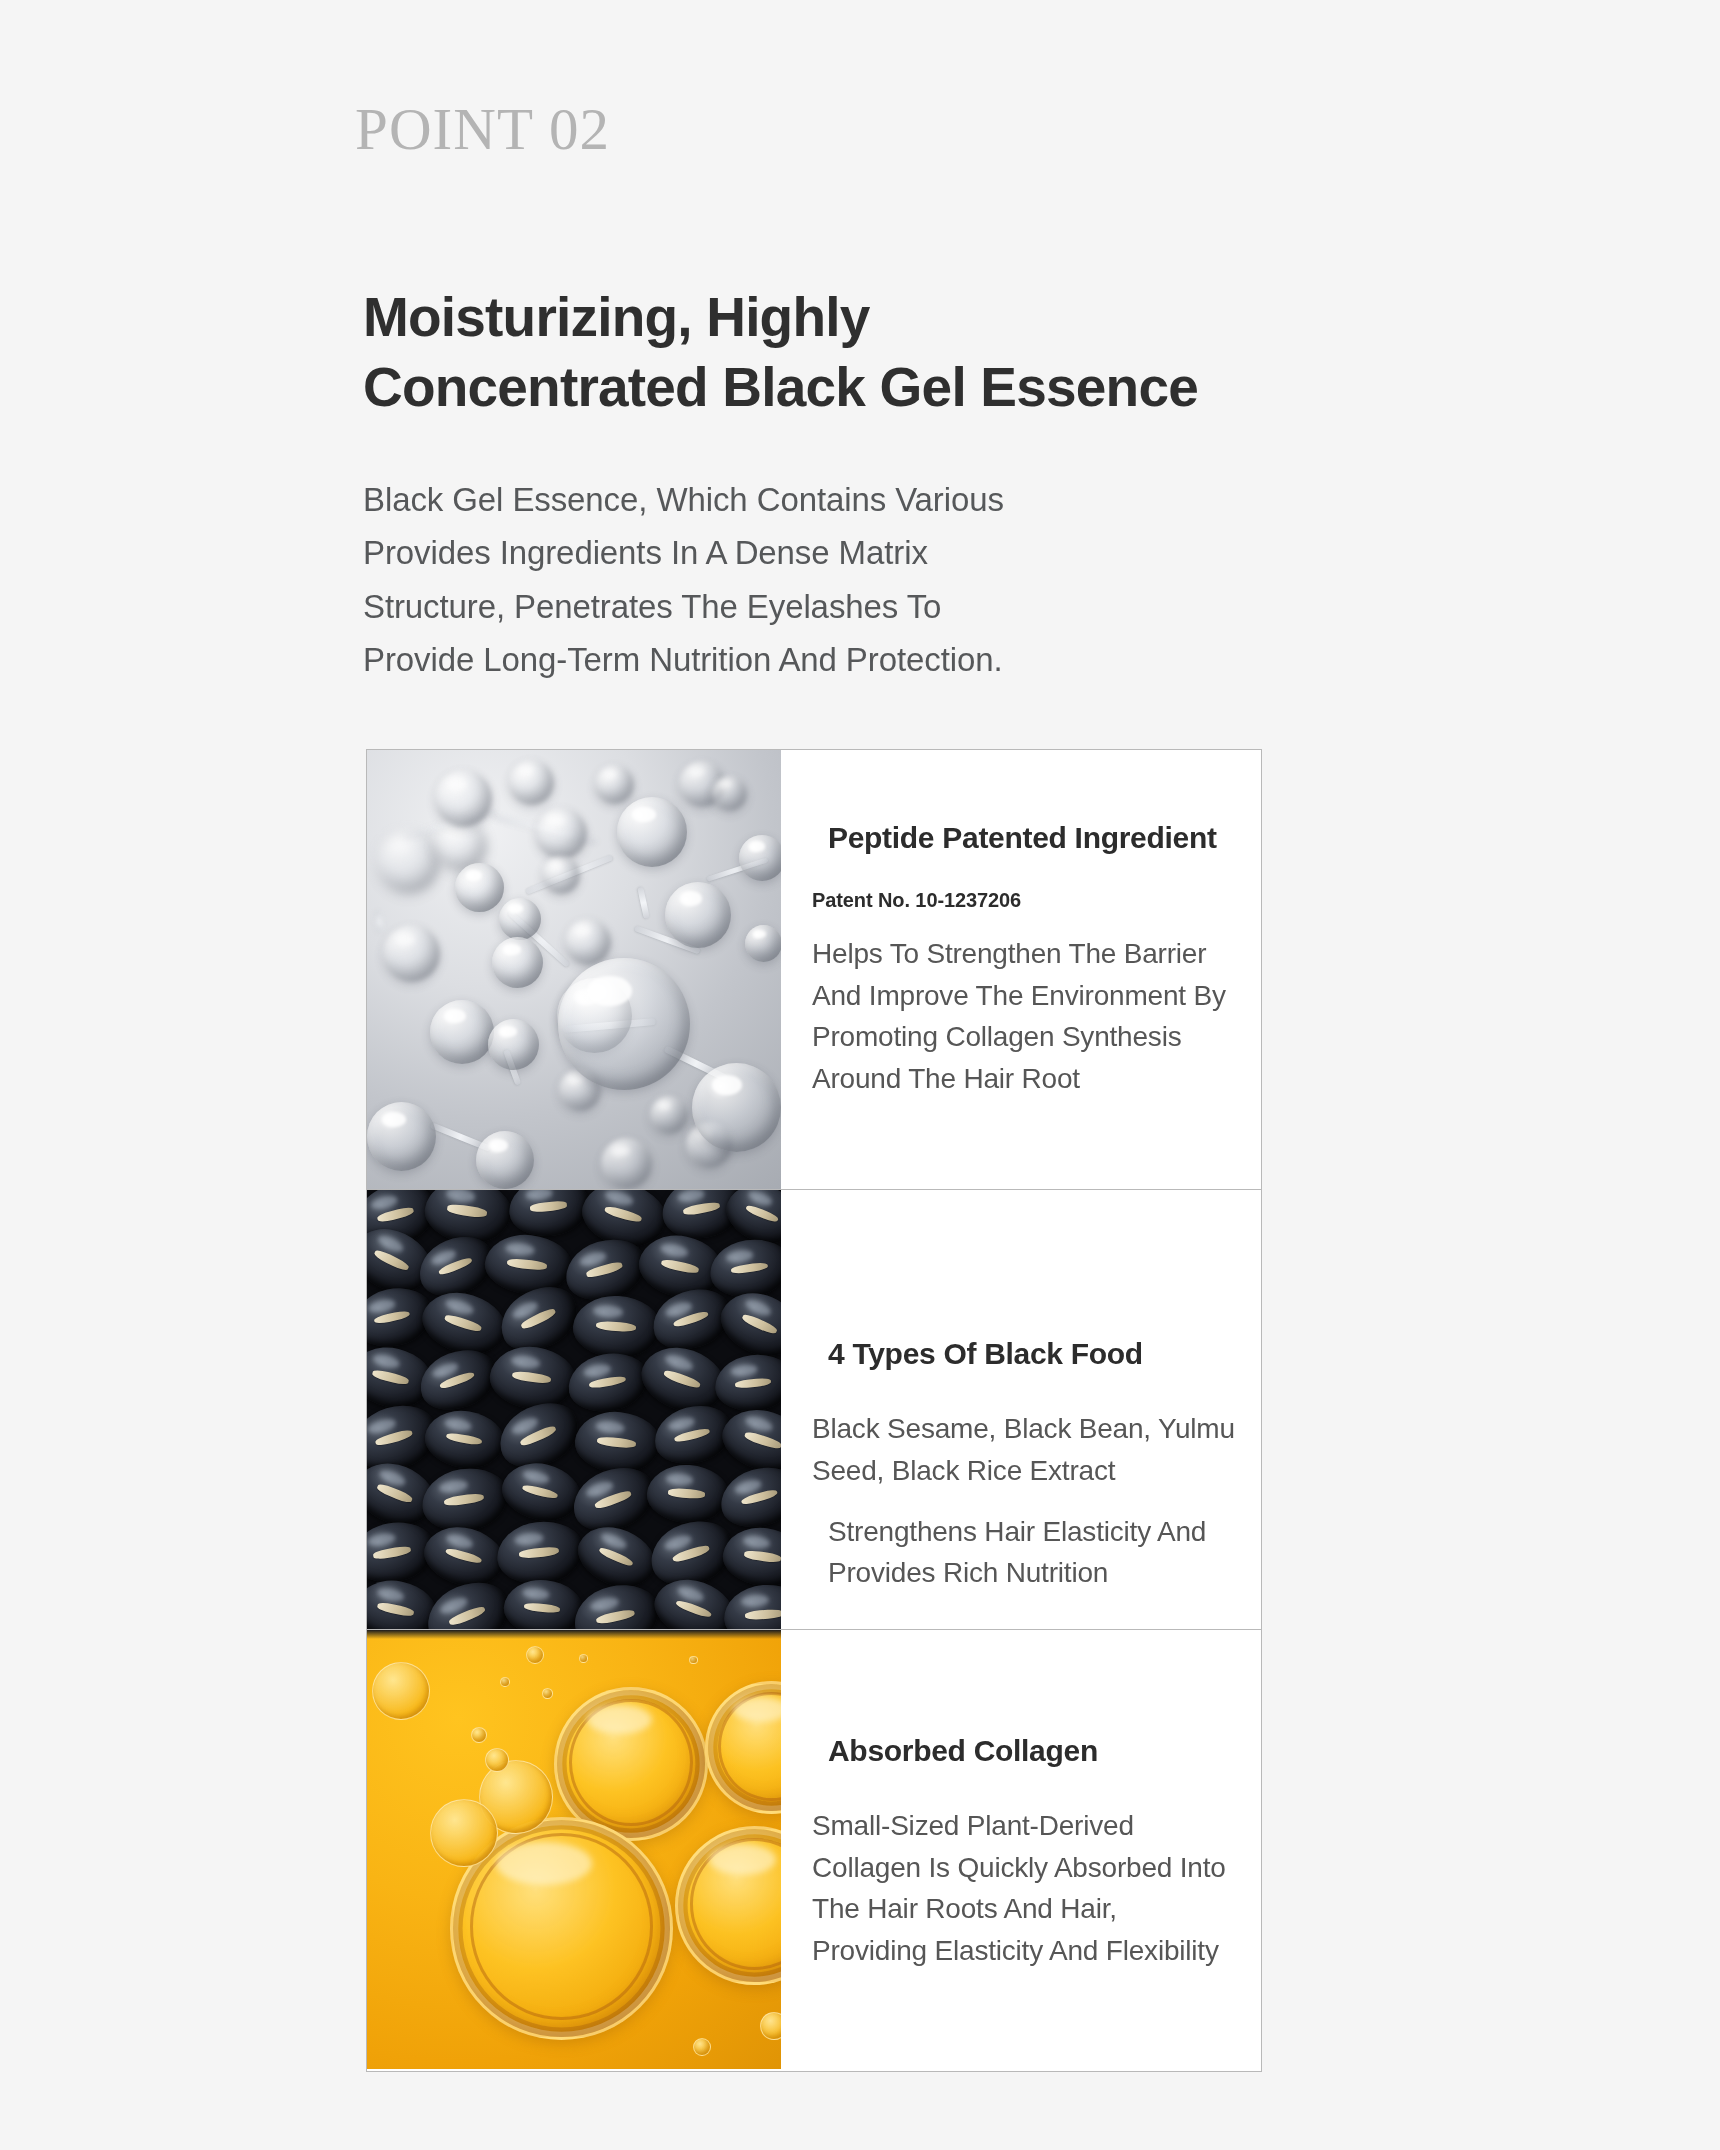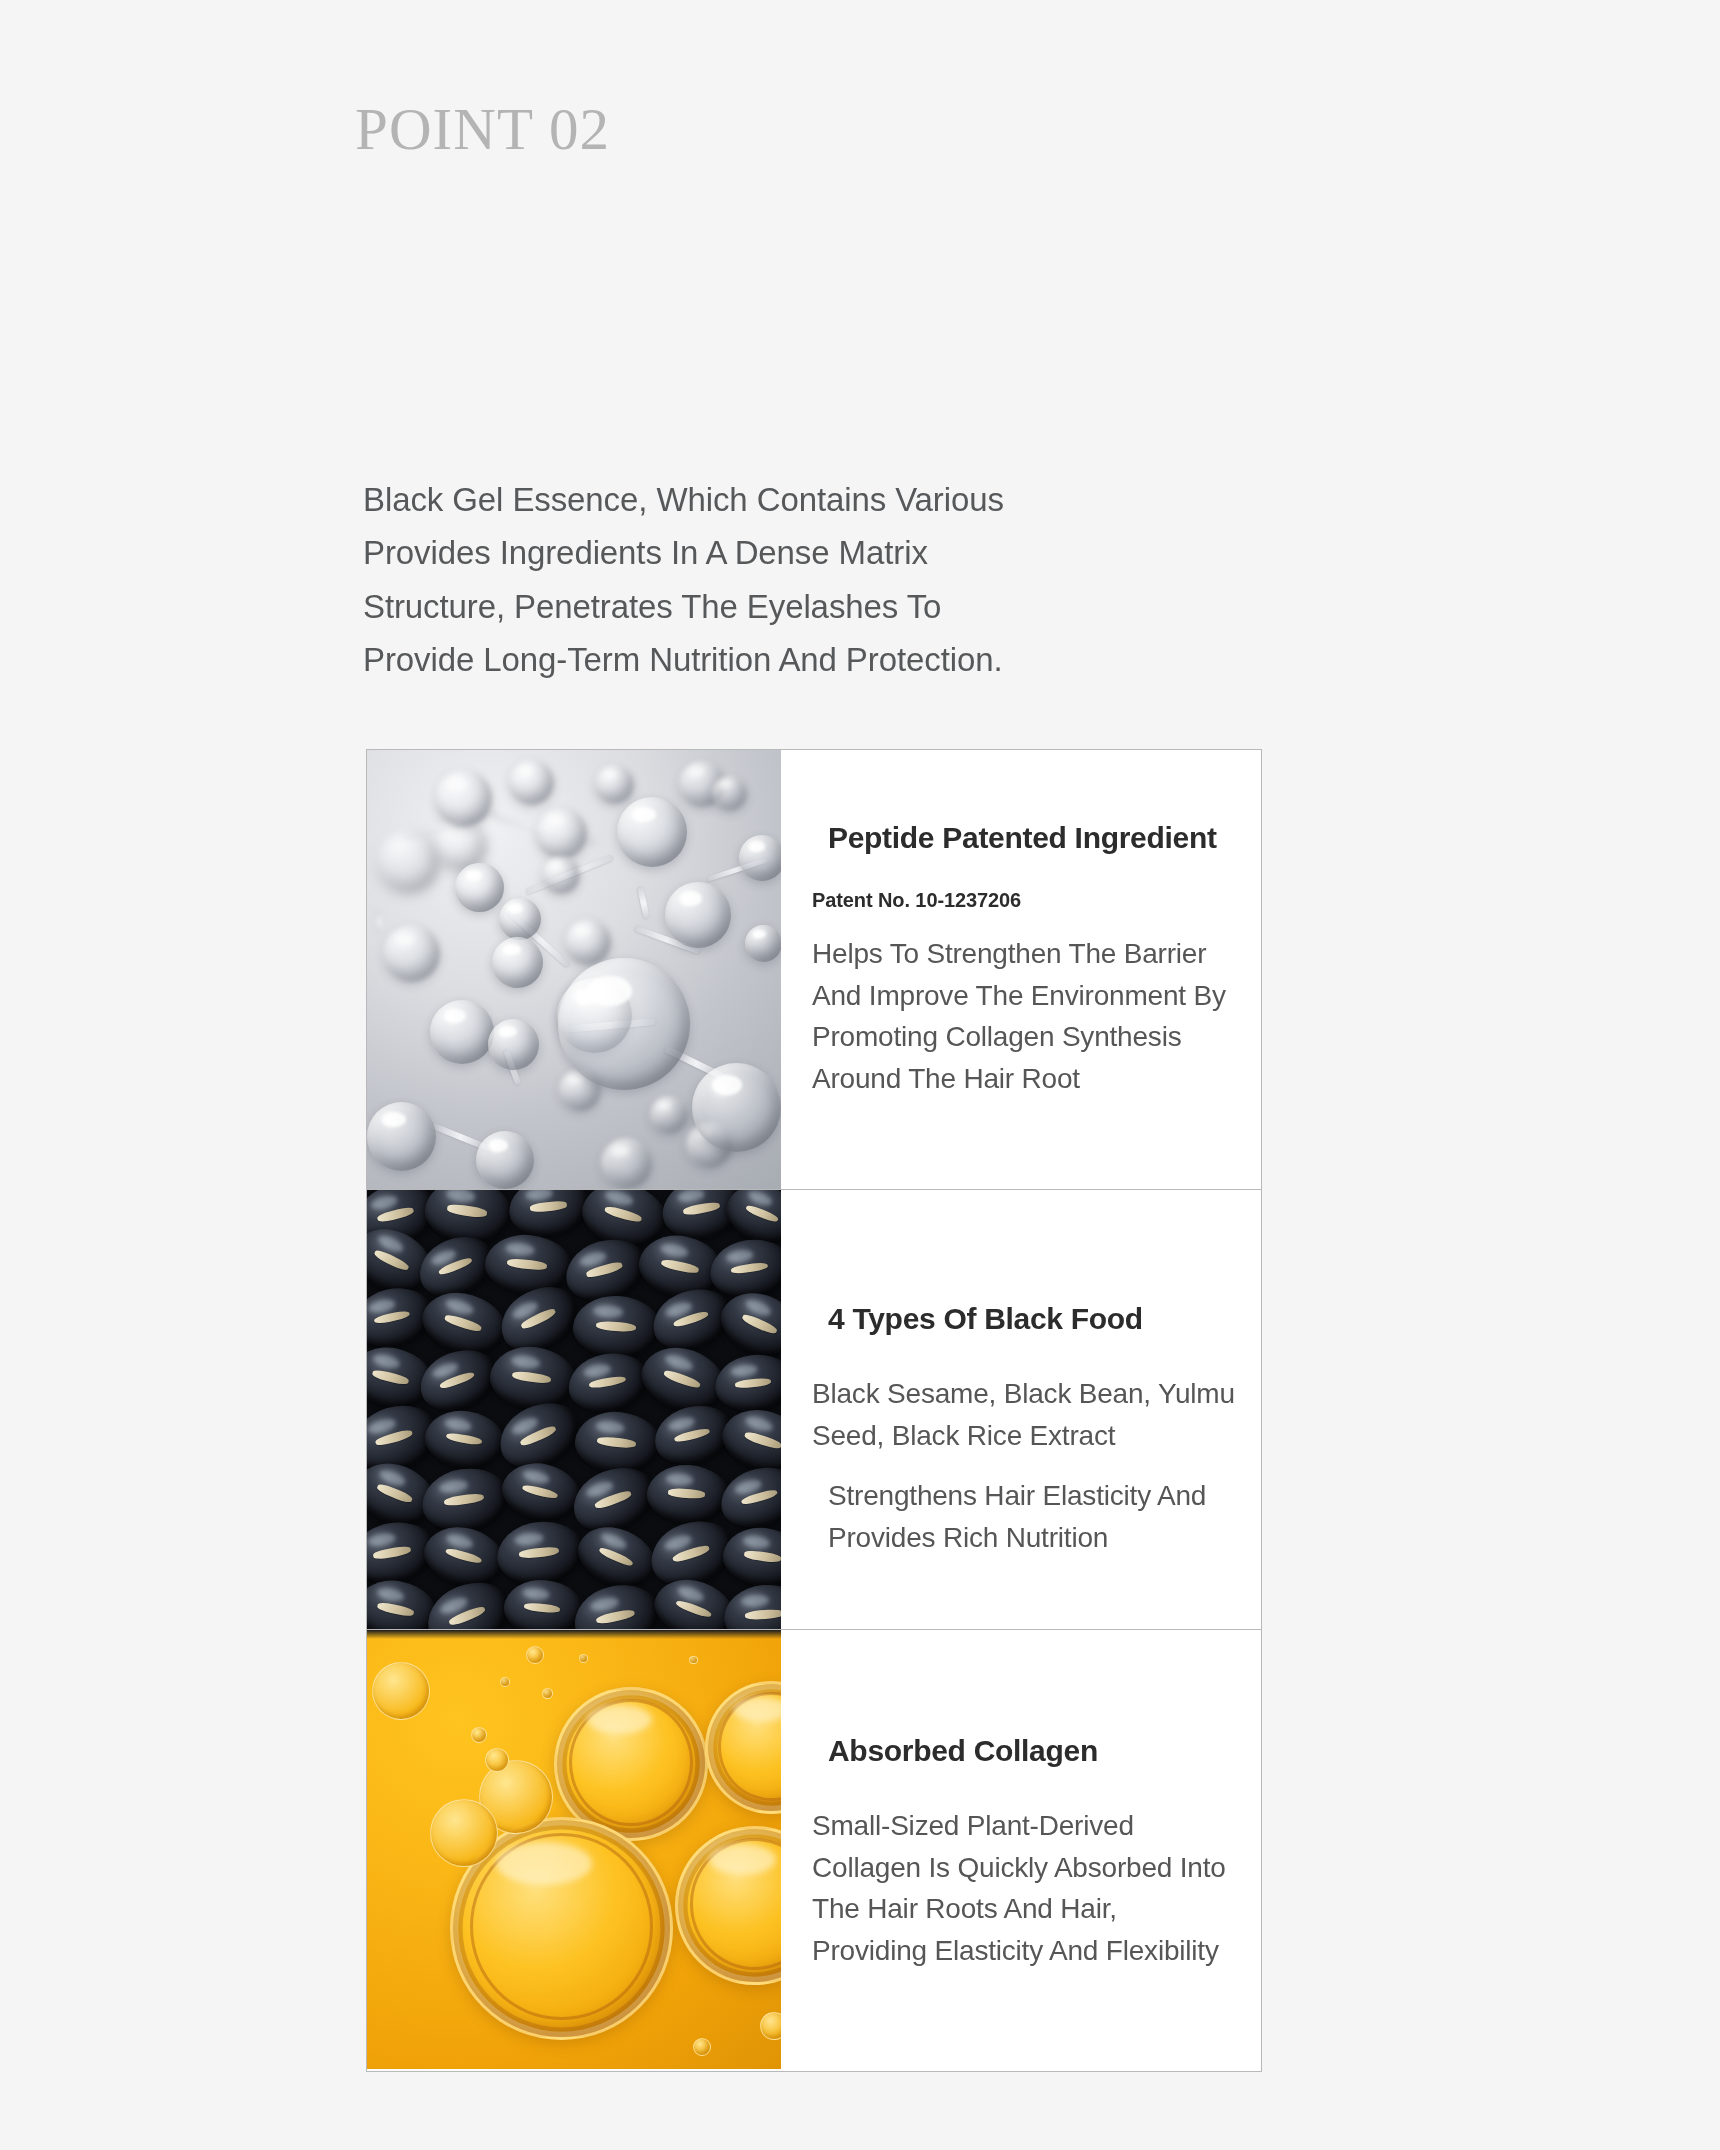--- a/index.html
+++ b/index.html
@@ -126,21 +126,21 @@
     line-height: 1.49;
     font-weight: 400;
     color: #565656;
     margin: 19px 0 0 0;
     letter-spacing: -0.2px;
   }
   .ing-desc.indented { margin-left: 16px; }
 
   
   .row-1 .ing-body { justify-content: flex-start; padding-top: 52px; }
-  .row-2 .ing-body { justify-content: flex-start; padding-top: 93px; }
+  .row-2 .ing-body { justify-content: center; padding-top: 93px; }
   .row-3 .ing-body { justify-content: flex-start; padding-top: 85px; }
 
   
   .art-molecules {
     position: absolute;
     inset: 0;
     background:
       radial-gradient(circle at 28% 18%, #f0f1f3 0%, #dcdee2 34%, #c2c5cb 62%, #a7abb2 100%),
       linear-gradient(150deg, #e8eaec 0%, #c9ccd1 48%, #9ca0a7 100%);
   }
@@ -265,20 +265,24 @@
     box-shadow: inset -2.1px -2.7px 5.3px rgba(160,92,10,0.4);
   }
 </style>
 </head>
 <body>
 
 <div class="page">
 
   <div class="eyebrow">POINT 02</div>
 
+  <h1 class="headline">
+    <span class="hl-line">Moisturizing, Highly</span>
+    <span class="hl-line">Concentrated Black Gel Essence</span>
+  </h1>
 
   <div class="lede">
     <span class="ld-line">Black Gel Essence, Which Contains Various</span>
     <span class="ld-line">Provides Ingredients In A Dense Matrix</span>
     <span class="ld-line">Structure, Penetrates The Eyelashes To</span>
     <span class="ld-line">Provide Long-Term Nutrition And Protection.</span>
   </div>
 
   <div class="ingredient-card">
 

